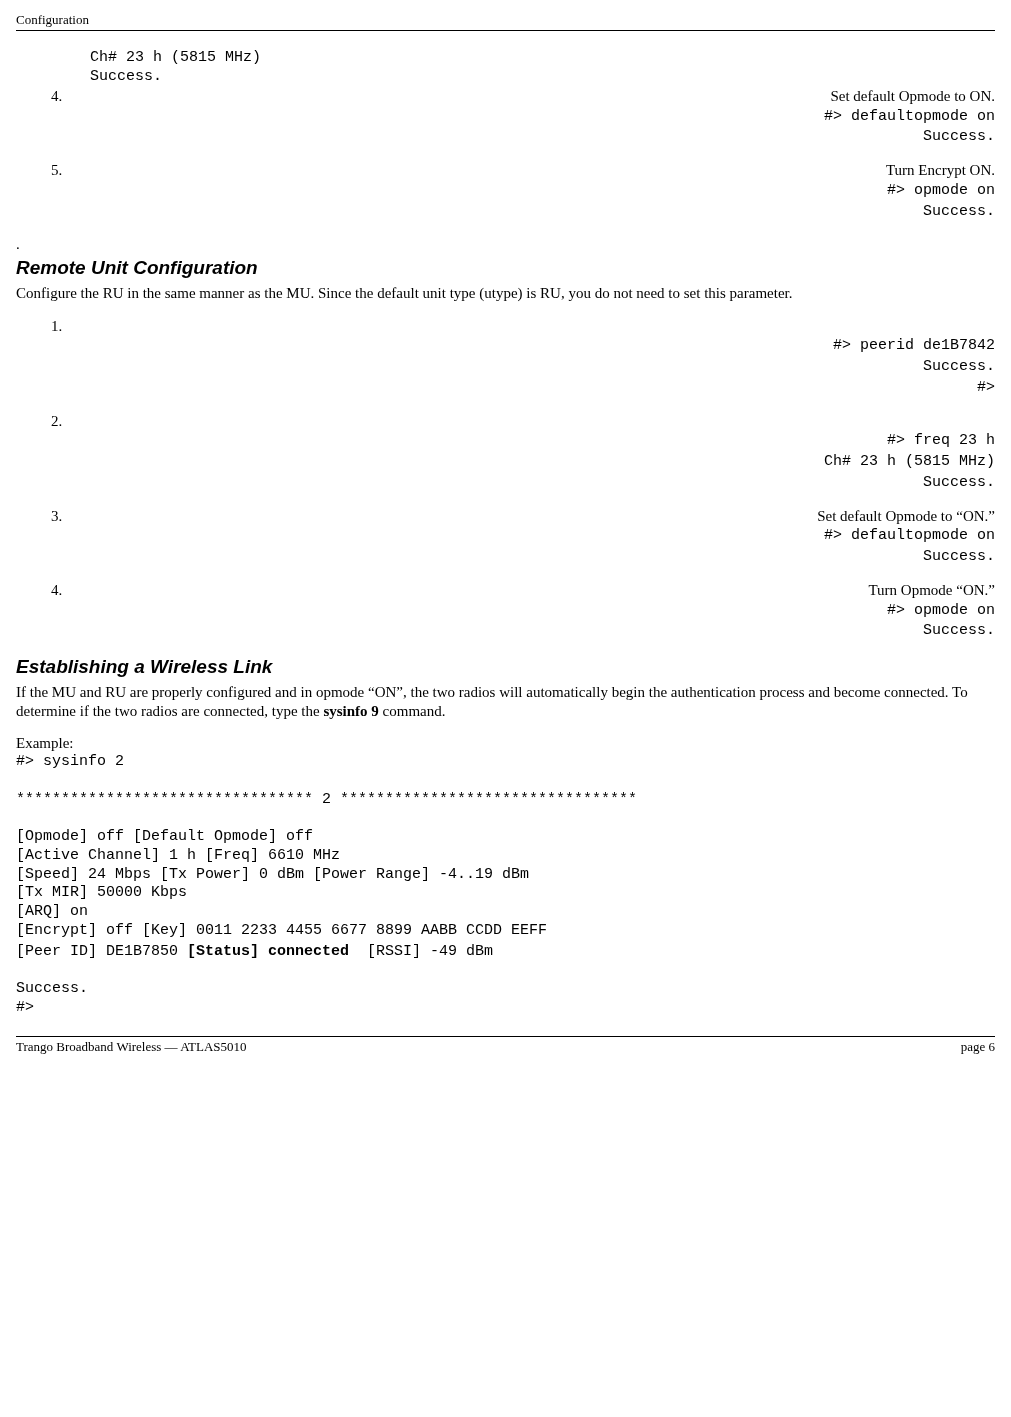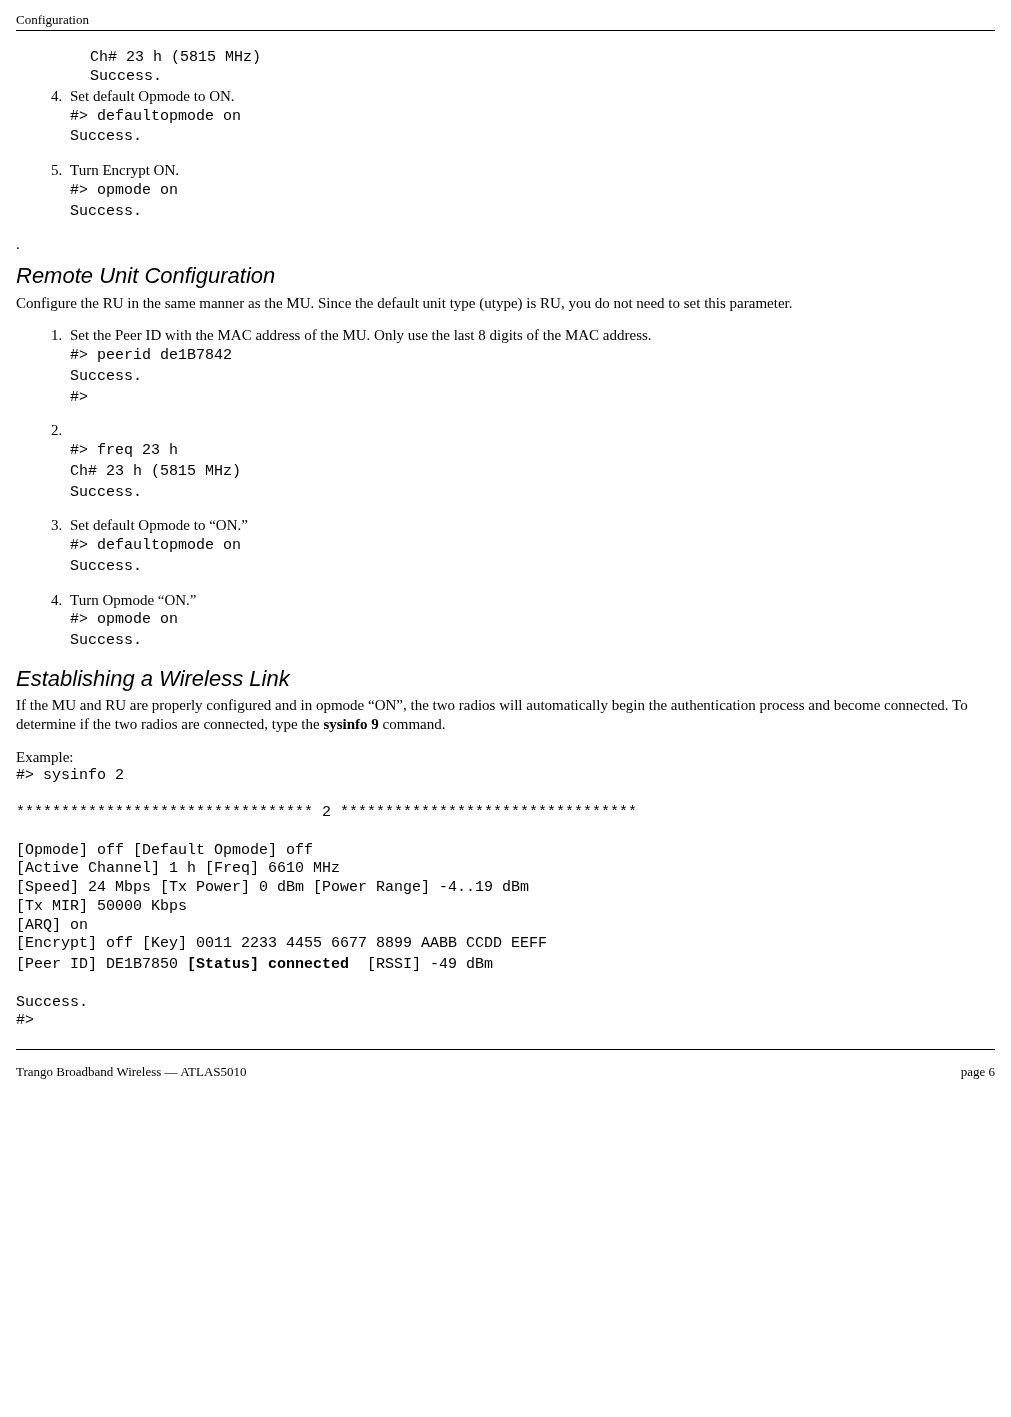--- a/index.html
+++ b/index.html
@@ -35,39 +35,40 @@
     font-weight: bold;
     white-space: pre;
   }
   ol {
     margin: 0 0 0 28px;
     padding-left: 22px;
   }
   ol > li {
     padding-left: 4px;
     margin-bottom: 14px;
+    text-align: right;
   }
   h2.section {
     font-family: Arial, Helvetica, sans-serif;
-    font-weight: normal;
+    font-weight: bold;
     font-style: italic;
-    font-size: 22px;
-    margin: 8px 0 4px 0;
+    font-size: 19px;
+    margin: 2px 0 4px 0;
   }
   .body-text {
     margin: 0 0 14px 0;
   }
   .bold-inline {
     font-weight: bold;
   }
   .footer {
     display: flex;
     justify-content: space-between;
     font-size: 13px;
-    margin-top: 14px;
+    margin-top: 2px;
   }
 </style>
 </head>
 <body>
 
 
 
 <div class="header-label">Configuration</div>
 <hr class="top-rule">
 
@@ -88,21 +89,21 @@
     <span class="mono">Success.</span>
   </li>
 </ol>
 <div>.</div>
 
 <h2 class="section">Remote Unit Configuration</h2>
 <p class="body-text">Configure the RU in the same manner as the MU.   Since the default unit type (utype) is RU, you do not need to set this parameter.</p>
 
 <ol start="1">
   <li>
-    <span>Set the Peer ID with the MAC address of the MU.   Only use the last 8 digits of the MAC address.</span><br>
+    <br>
     <span class="mono">#&gt; peerid de1B7842</span><br>
     <span class="mono">Success.</span><br>
     <span class="mono">#&gt;</span>
   </li>
   <li>
     <br>
     <span class="mono">#&gt; freq 23 h</span><br>
     <span class="mono">Ch# 23 h (5815 MHz)</span><br>
     <span class="mono">Success.</span>
   </li>

